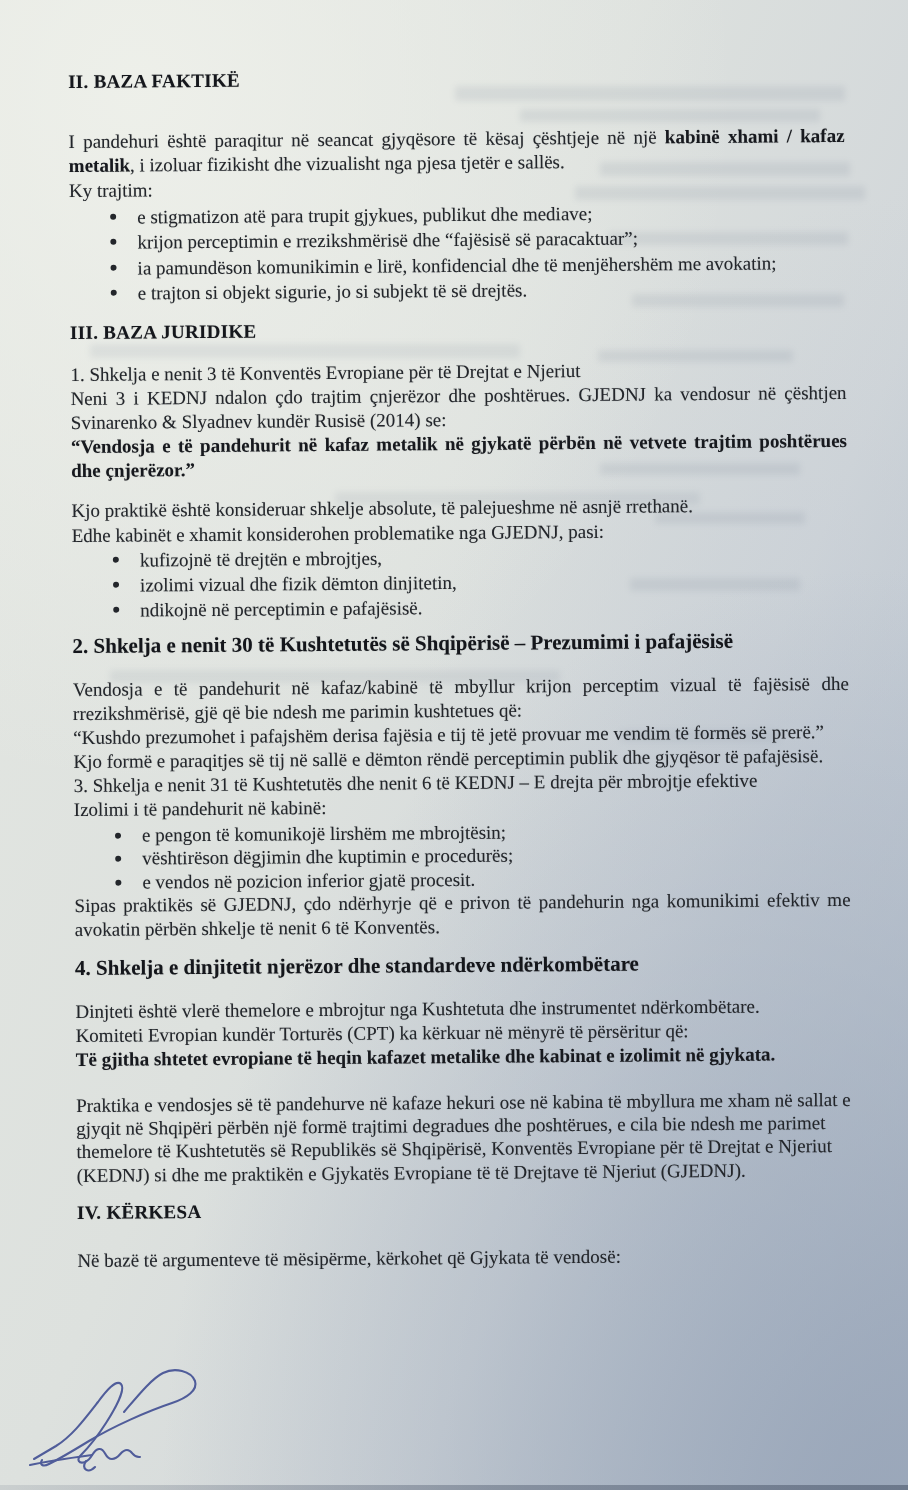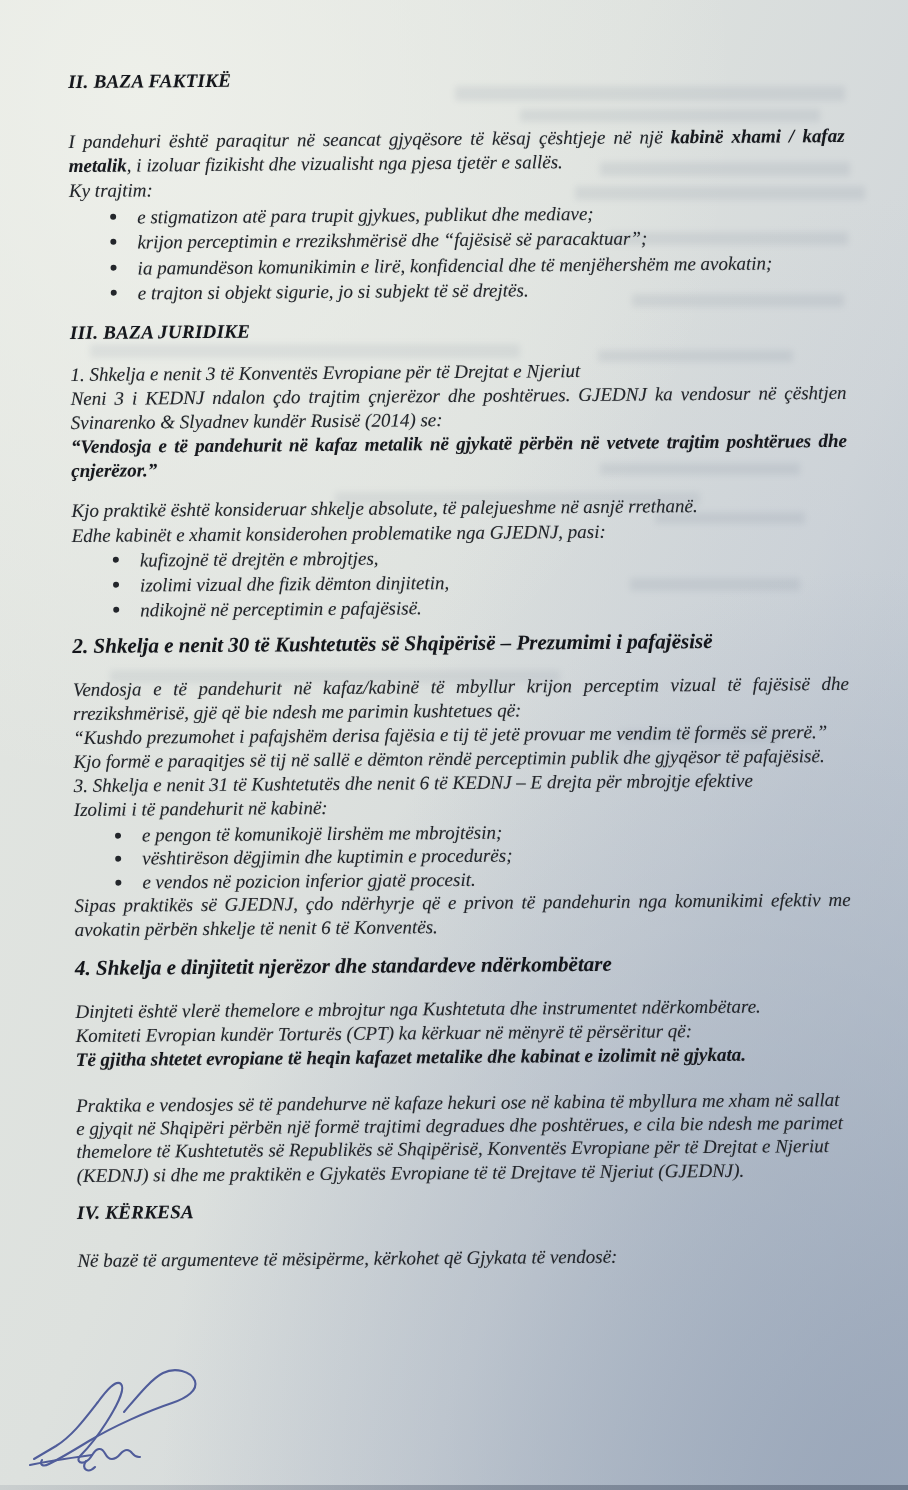--- a/index.html
+++ b/index.html
@@ -5,21 +5,20 @@
   html,body{margin:0;padding:0;background:#777;}
   .photo{
     position:relative;width:908px;height:1490px;overflow:hidden;
     color:#23262b;
     font-family:"Liberation Serif","DejaVu Serif",serif;
     background:
       radial-gradient(120% 85% at 15% 6%, rgba(238,240,234,.95) 0%, rgba(238,240,234,0) 55%),
       radial-gradient(135% 110% at 96% 102%, rgba(153,166,185,.95) 0%, rgba(153,166,185,0) 58%),
       radial-gradient(95% 70% at 102% 55%, rgba(193,201,211,.7) 0%, rgba(193,201,211,0) 60%),
       linear-gradient(113deg,#e4e7e2 0%,#dde1de 42%,#d2d7da 68%,#bcc5cf 88%,#aab4c2 100%);
-    font-style: italic;
   }
   .bottom-edge{position:absolute;left:0;right:0;bottom:0;height:5px;
     background:linear-gradient(90deg,rgba(104,114,130,.16) 0%,rgba(74,85,104,.42) 55%,rgba(62,74,94,.5) 100%);}
   .content{
     position:absolute;left:68px;top:70px;width:776px;
     transform:rotate(-0.45deg);transform-origin:top left;
     font-size:19px;line-height:24px;
     text-shadow:0 0 1px rgba(35,38,43,.28);
   }
   .h-small{font-weight:bold;font-size:19px;line-height:24px;letter-spacing:.3px;color:#15171c;margin:0;}

